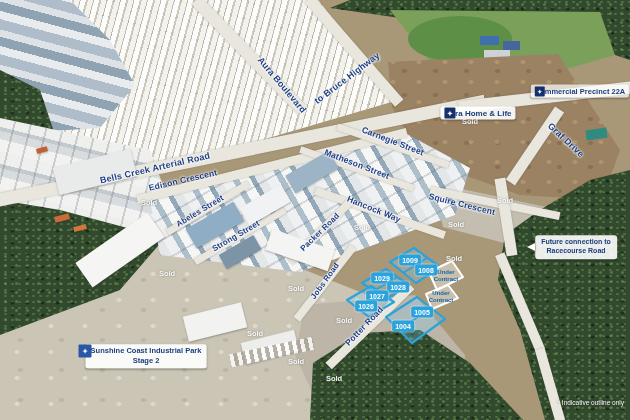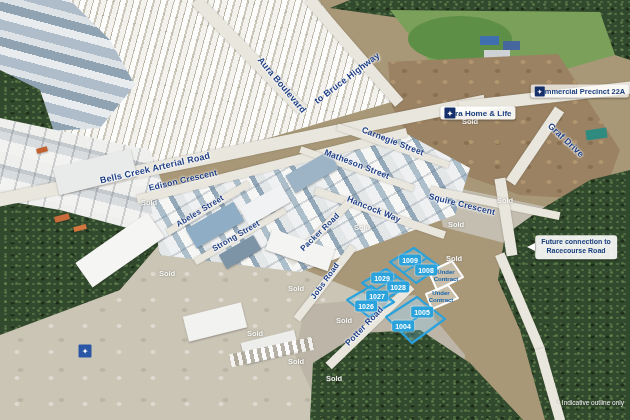--- a/index.html
+++ b/index.html
@@ -178,16 +178,20 @@
   </div>
   <div class="callout ctr" style="left:580px;top:91px;font-size:7.5px;background:rgba(255,255,255,.7);">
     <span class="logo" style="width:10px;height:10px;font-size:6px;">✦</span>
     <span style="position:static">Commercial Precinct 22A</span>
   </div>
   <div class="callout ctr" style="left:576px;top:247px;font-size:7px;font-weight:600;flex-direction:column;gap:0;line-height:1.25;padding:3px 6px;border-radius:3px;">
     <span style="position:static">Future connection to</span>
     <span style="position:static">Racecourse Road</span>
   </div>
   <div class="ctr" style="left:531px;top:247px;width:0;height:0;border-top:4px solid transparent;border-bottom:4px solid transparent;border-right:8px solid #fff;filter:drop-shadow(0 0 1px rgba(0,0,0,.4));"></div>
+  <div class="callout ctr" style="left:146px;top:356px;font-size:7.5px;flex-direction:column;gap:0;line-height:1.3;padding:2px 5px;">
+    <span style="position:static">Sunshine Coast Industrial Park</span>
+    <span style="position:static">Stage 2</span>
+  </div>
   <span class="logo ctr" style="position:absolute;left:85px;top:351px;width:13px;height:13px;font-size:8px;background:#2a57a5;">✦</span>
 
   <div style="right:6px;top:399px;color:rgba(255,255,255,.95);font-size:6.5px;text-shadow:0 0 2px rgba(40,40,40,.8);">* Indicative outline only</div>
 </div>
 
 </body></html>

